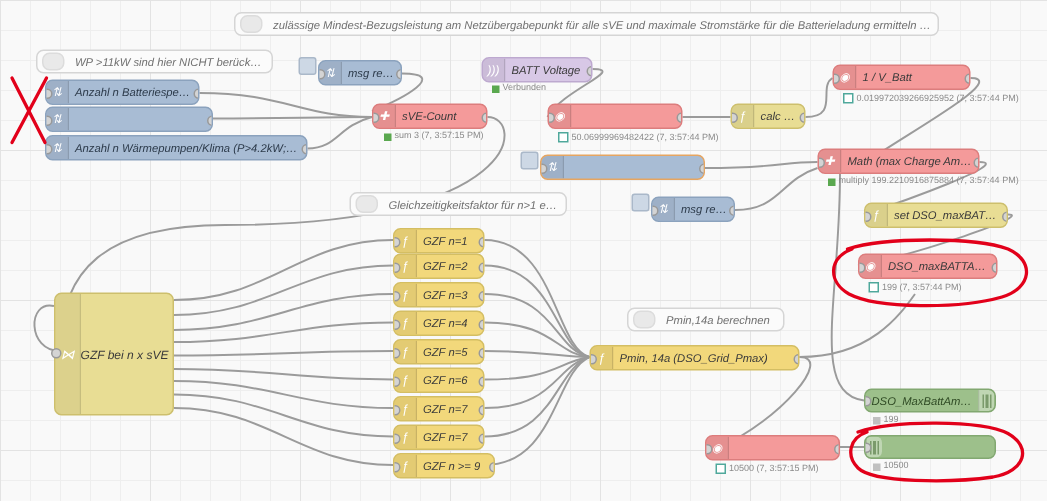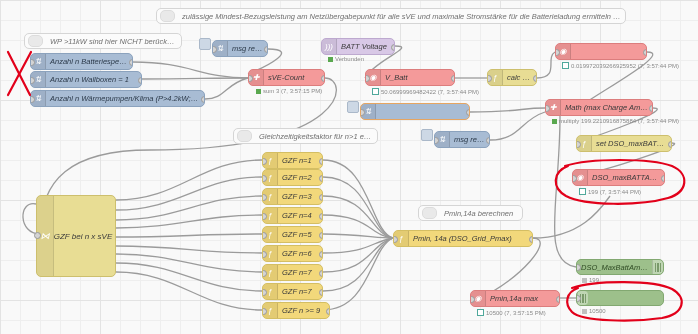--- a/index.html
+++ b/index.html
@@ -181,21 +181,20 @@
 
 <div class="node n-inject" style="left:30px;top:53px;width:103px;">
   <span class="port in"></span>
   <span class="icobox">⇅</span>
   <span class="lbl">Anzahl n Batteriespeicher = 1</span>
   <span class="port out"></span>
 </div>
 <div class="node n-inject" style="left:30px;top:71px;width:112px;">
   <span class="port in"></span>
   <span class="icobox">⇅</span>
-  <span class="lbl">Anzahl n Wallboxen = 1</span>
   <span class="port out"></span>
 </div>
 <div class="node n-inject" style="left:30px;top:90px;width:175px;">
   <span class="port in"></span>
   <span class="icobox">⇅</span>
   <span class="lbl">Anzahl n Wärmepumpen/Klima (P&gt;4.2kW;&lt;11kW) = 1</span>
   <span class="port out"></span>
 </div>
 
 <div class="node n-inject" style="left:212px;top:40px;width:56px;">
@@ -238,38 +237,38 @@
   <span class="port out"></span>
 </div>
 <div class="status" style="left:328px;top:56px;">
   <i class="dot green"></i>
   <span>Verbunden</span>
 </div>
 
 <div class="node n-debug" style="left:365px;top:69px;width:90px;">
   <span class="port in"></span>
   <span class="icobox">◉</span>
-  <span class="lbl">V_Batt</span>
   <span class="port out"></span>
 </div>
 <div class="status" style="left:372px;top:88px;">
   <i class="dot blue"></i>
   <span>50.06999969482422 (7, 3:57:44 PM)</span>
 </div>
 
 <div class="node n-change" style="left:487px;top:69px;width:50px;">
   <span class="port in"></span>
   <span class="icobox">ƒ</span>
   <span class="lbl">calc 3/U</span>
   <span class="port out"></span>
 </div>
 
 <div class="node n-debug" style="left:555px;top:43px;width:92px;">
   <span class="port in"></span>
   <span class="icobox">◉</span>
+  <span class="lbl">1 / V_Batt</span>
   <span class="port out"></span>
 </div>
 <div class="status" style="left:562px;top:62px;">
   <i class="dot blue"></i>
   <span>0.019972039266925952 (7, 3:57:44 PM)</span>
 </div>
 
 <div class="node n-debug" style="left:545px;top:99px;width:108px;">
   <span class="port in"></span>
   <span class="icobox">✚</span>
@@ -373,21 +372,20 @@
 <div class="node n-function" style="left:393px;top:230px;width:140px;">
   <span class="port in"></span>
   <span class="icobox">ƒ</span>
   <span class="lbl">Pmin, 14a (DSO_Grid_Pmax)</span>
   <span class="port out"></span>
 </div>
 
 <div class="node n-debug" style="left:470px;top:290px;width:90px;">
   <span class="port in"></span>
   <span class="icobox">◉</span>
-  <span class="lbl">Pmin,14a max</span>
   <span class="port out"></span>
 </div>
 <div class="status" style="left:477px;top:309px;">
   <i class="dot blue"></i>
   <span>10500 (7, 3:57:15 PM)</span>
 </div>
 
 <div class="node n-green" style="left:576px;top:259px;width:88px;">
   <span class="port in"></span>
   <span class="lbl">DSO_MaxBattAmps</span>

